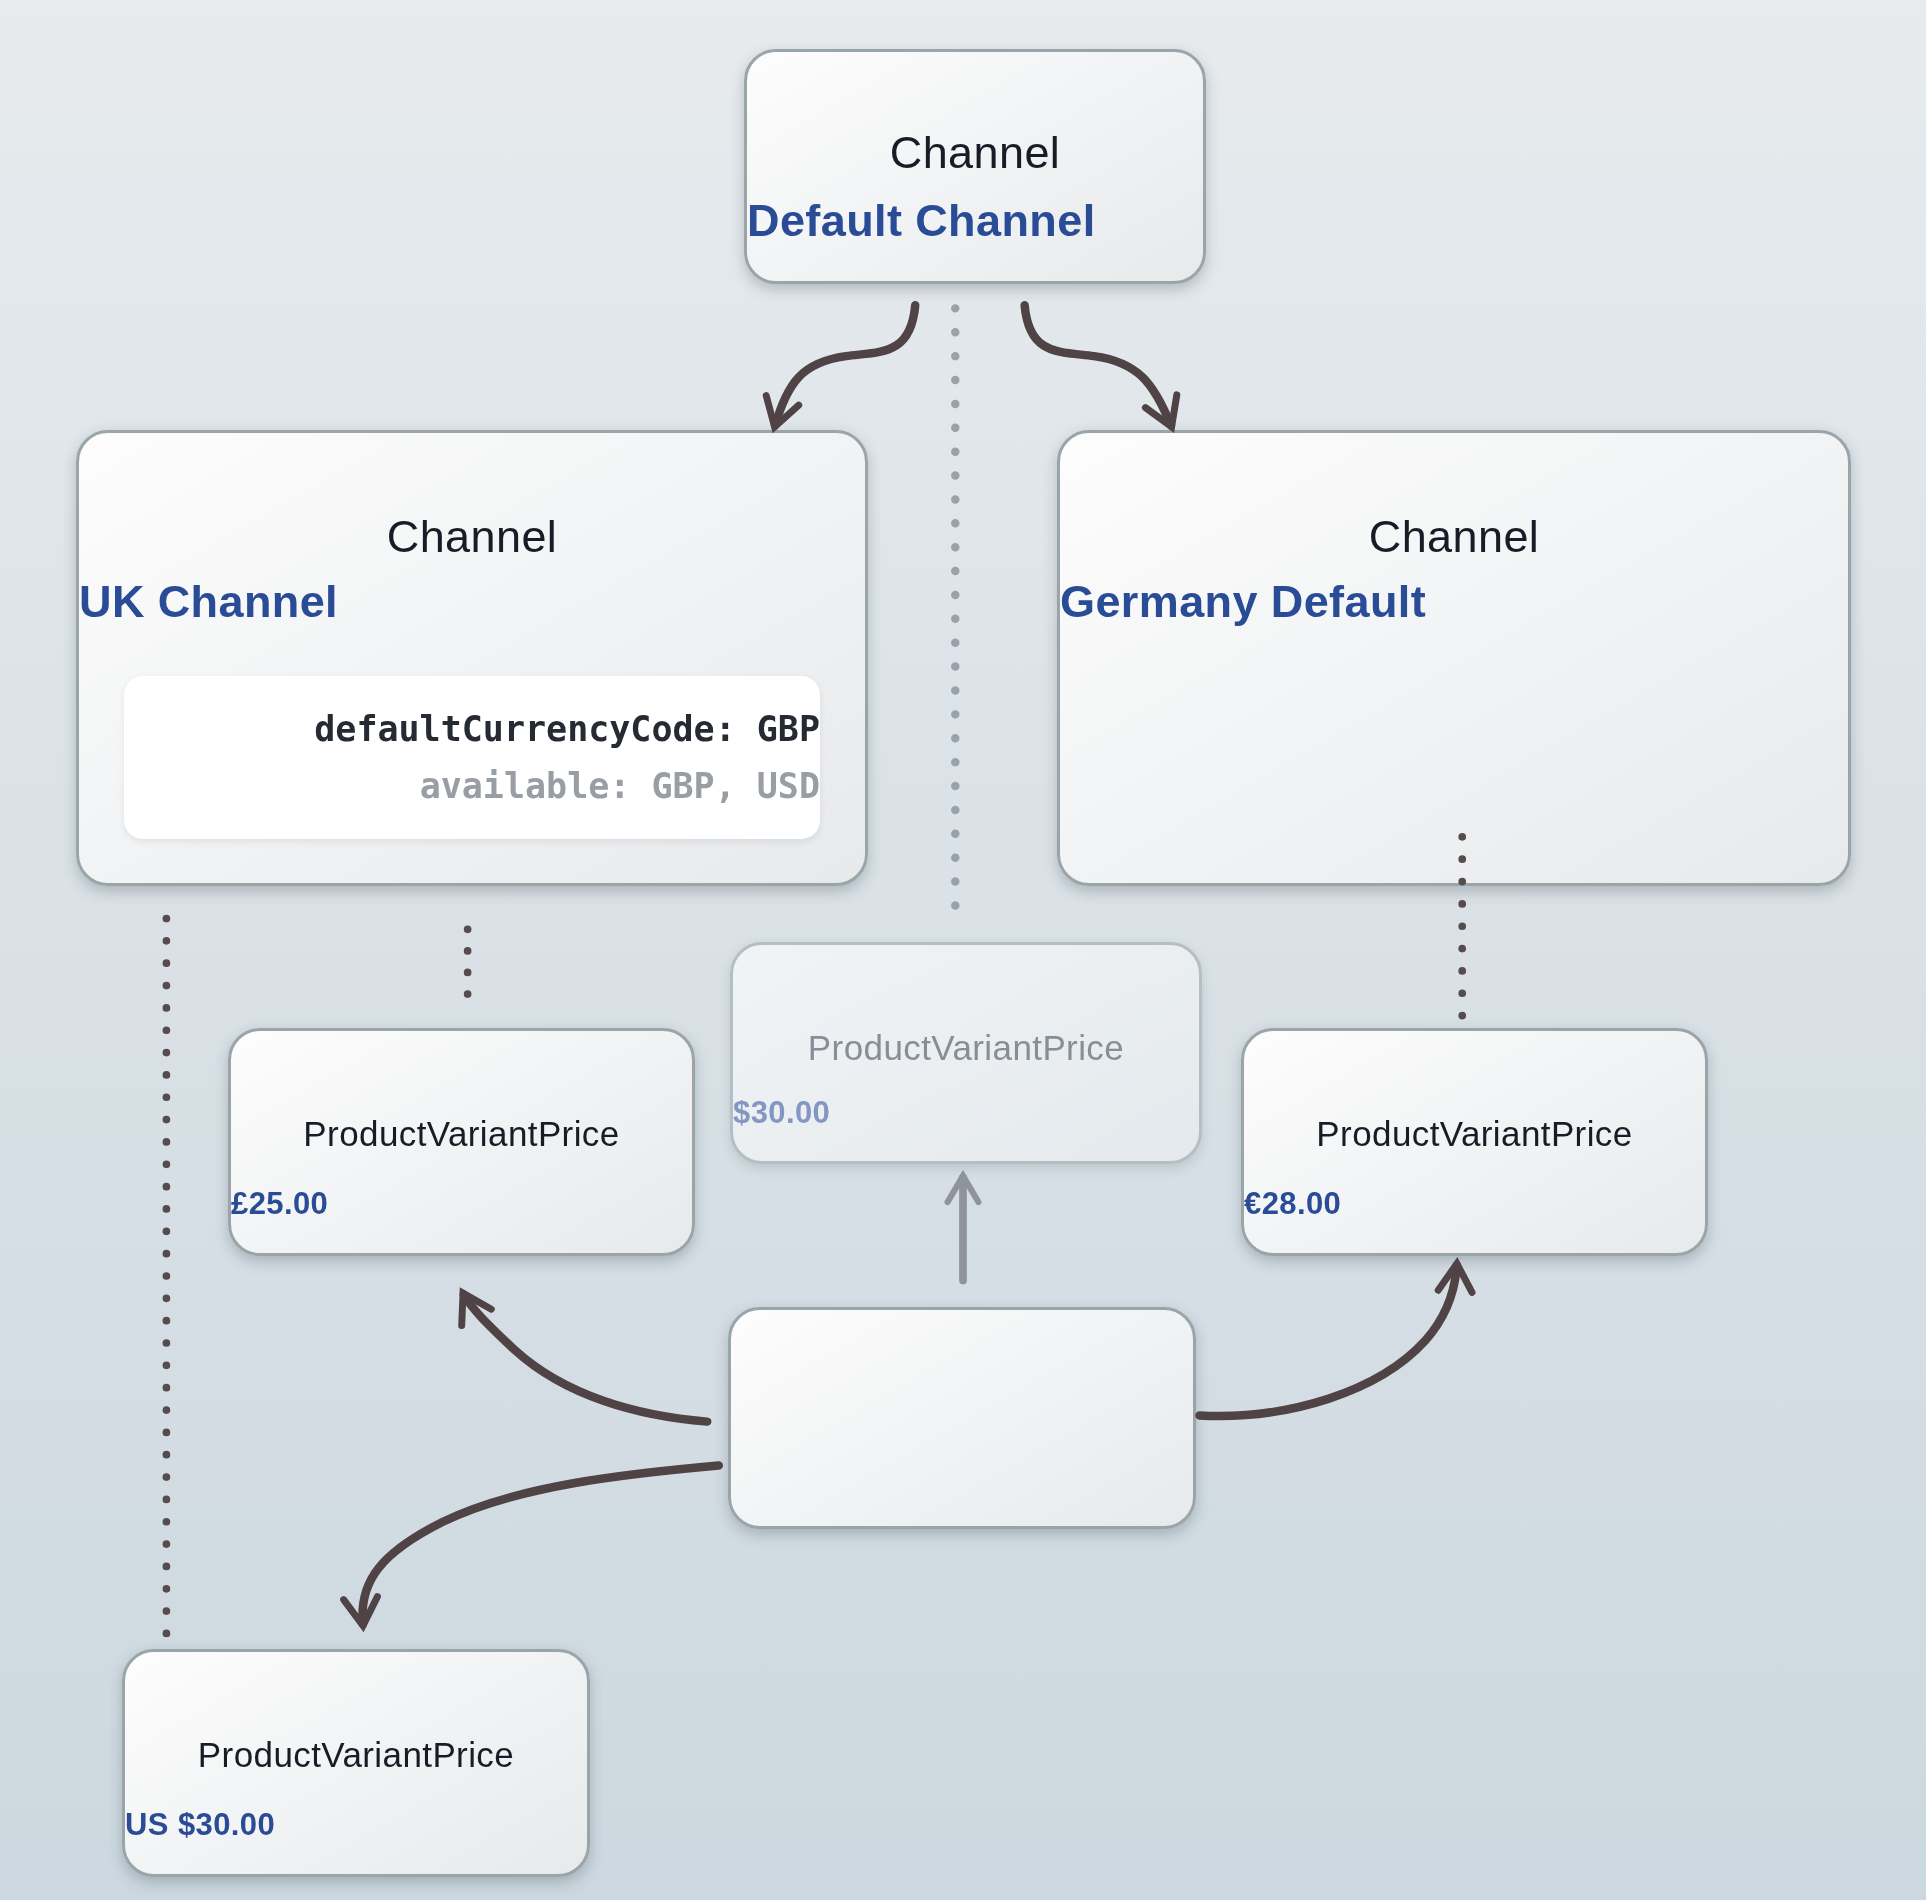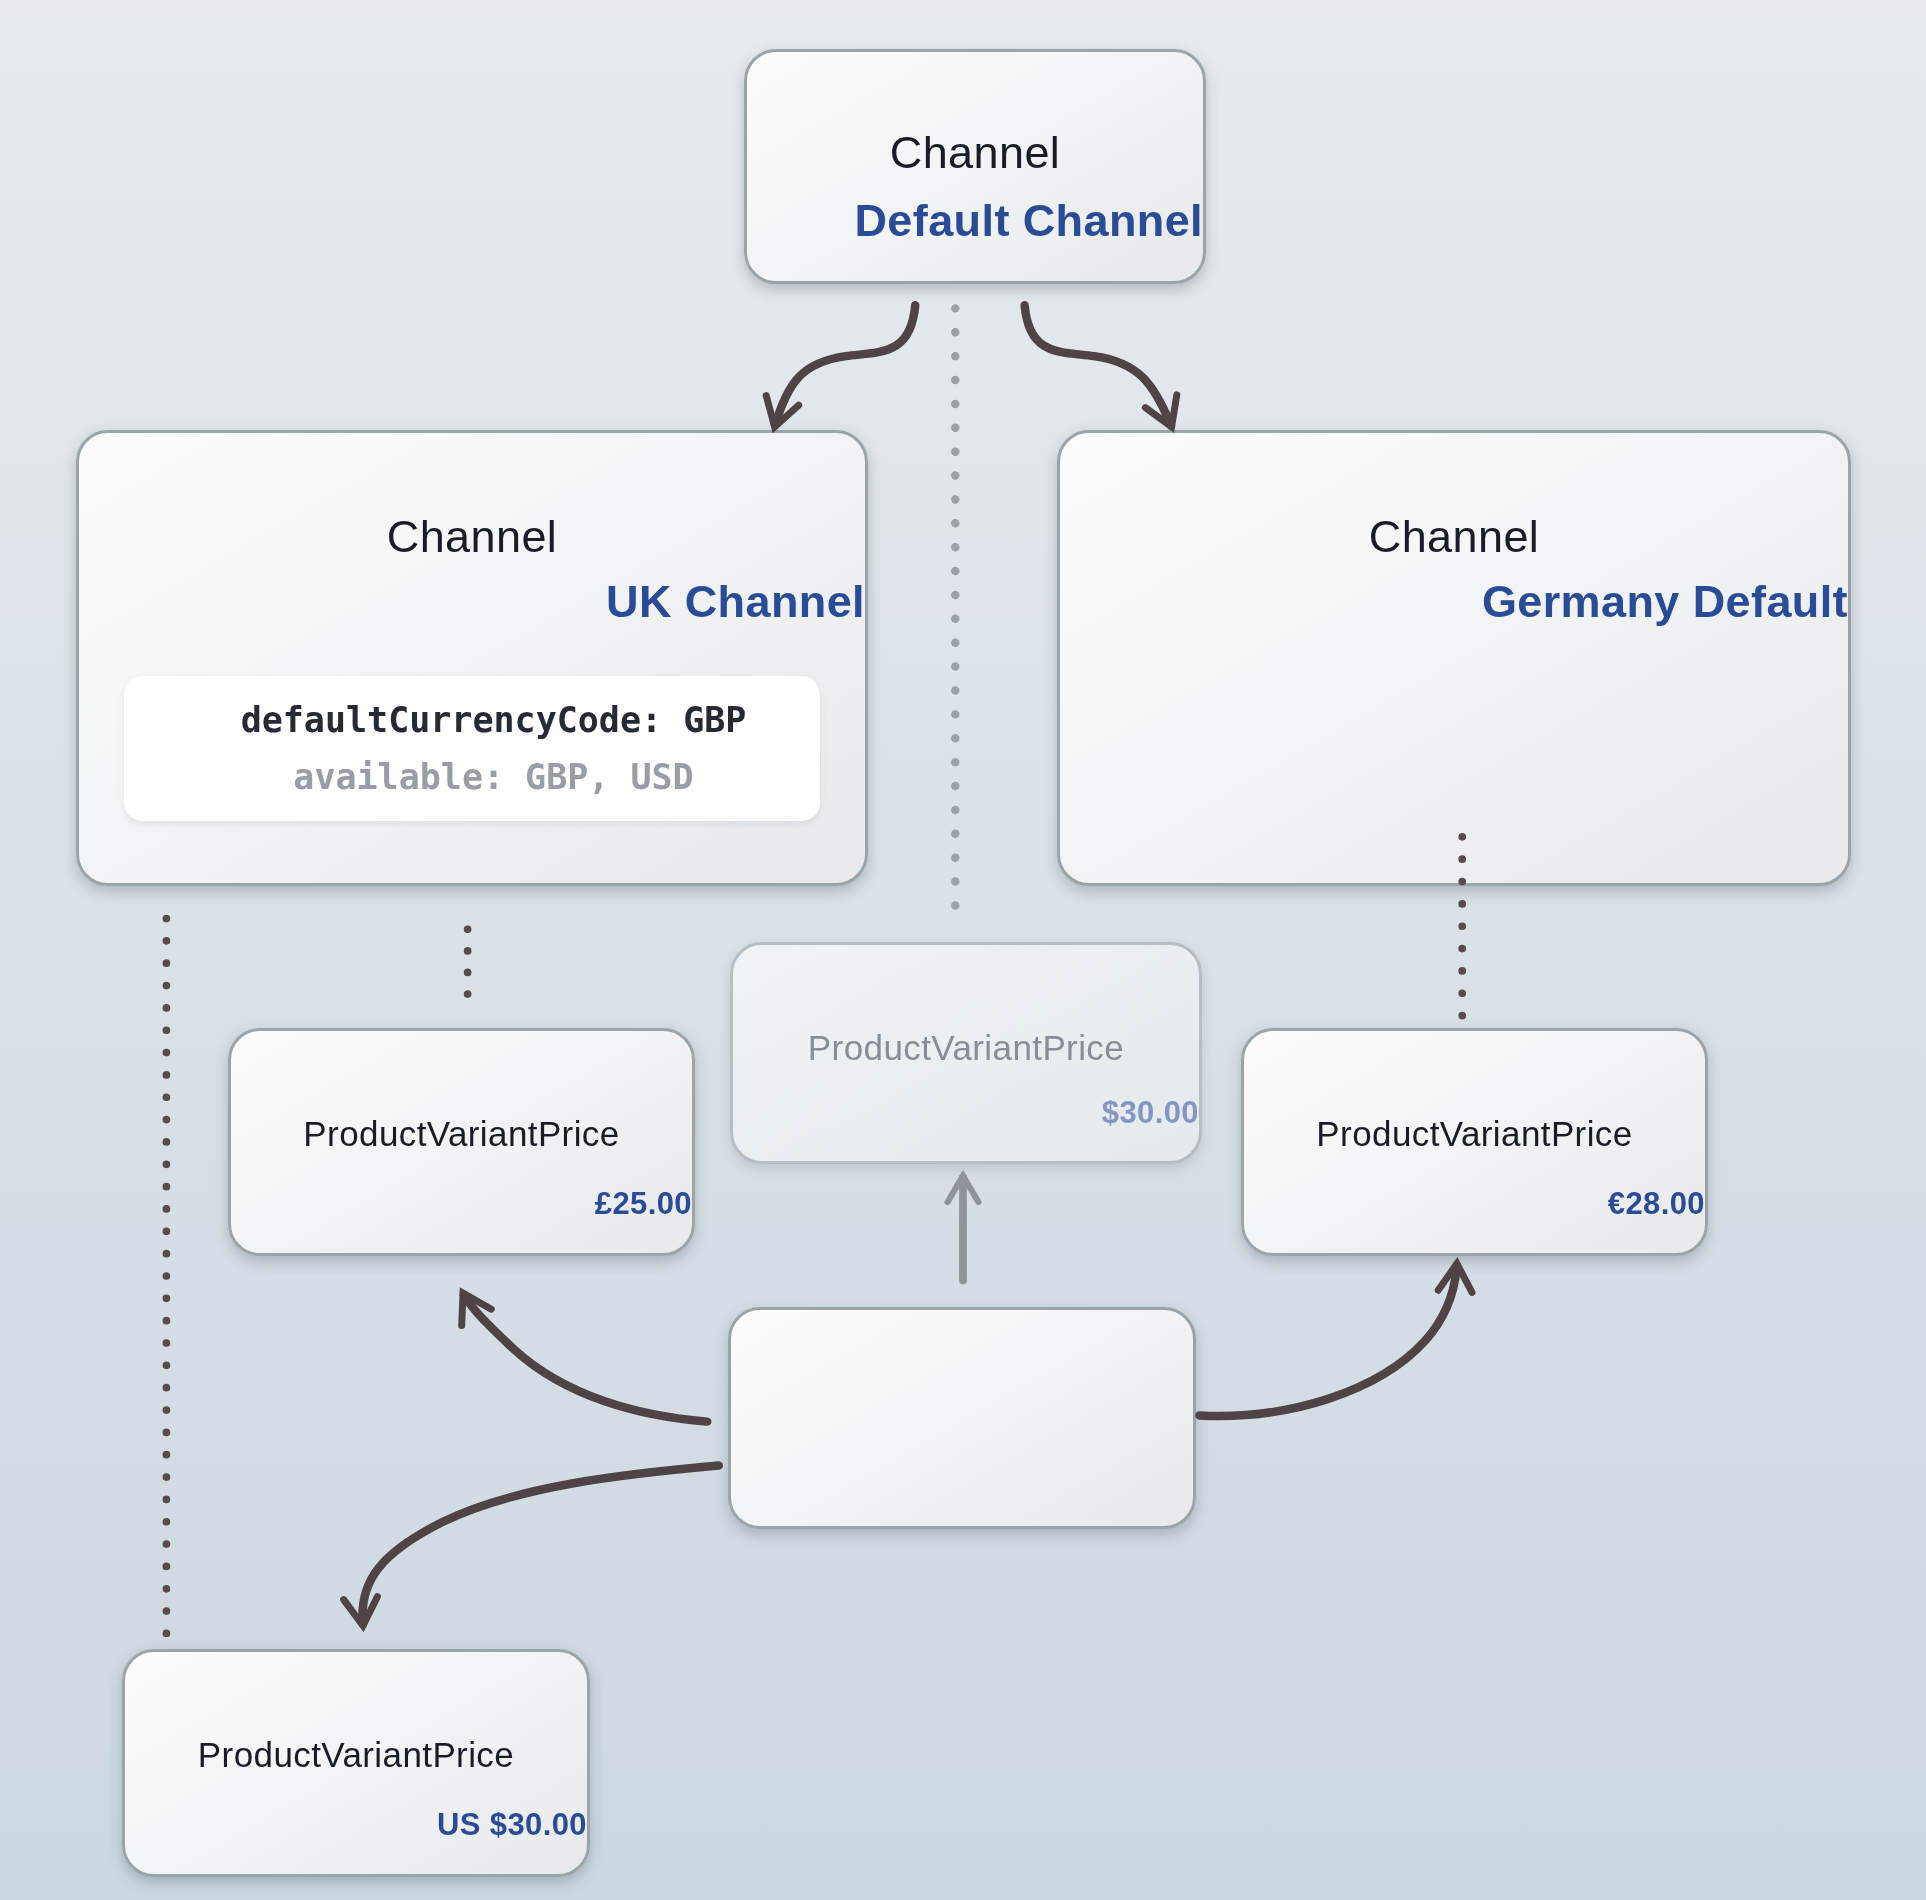--- a/index.html
+++ b/index.html
@@ -14,32 +14,32 @@
   .node{
     position:absolute;z-index:2;
     border:3.9px solid #9aa5a9;
     border-radius:32px;
     background:linear-gradient(150deg,#fdfdfd 0%,#f3f4f5 45%,#e7e9eb 100%);
     box-shadow:0 5.4px 14px rgba(60,72,82,.28);
     box-sizing:border-box;
   }
   .node .t1{position:absolute;left:0;width:100%;text-align:center;
     font-weight:normal;font-size:45px;line-height:45px;color:#171c26;letter-spacing:0.4px;margin-top:33px;}
-  .node .t2{position:absolute;left:0;width:100%;text-align:right;
+  .node .t2{position:absolute;left:0;width:100%;text-align:left;
     font-weight:bold;font-size:45px;line-height:45px;color:#2a4c96;letter-spacing:0.4px;}
   .price-node .t1{font-size:35px;line-height:35px;}
   .price-node .t2{font-size:31px;line-height:39px;}
   .code-panel{
-    position:absolute;left:45px;right:45px;top:243px;height:145px;
+    position:absolute;left:45px;right:45px;top:243px;height:163px;
     background:#ffffff;border-radius:18.5px;
     box-shadow:0 2.3px 6.2px rgba(70,80,90,.10);
     display:flex;flex-direction:column;justify-content:center;
     padding-left:43px;box-sizing:border-box;gap:17px;
     font-family:"DejaVu Sans Mono",monospace;font-weight:bold;font-size:35px;
-    text-align:center;
+    text-align:right;
   }
   .code-line-1{color:#262b33;}
   .code-line-2{color:#999ea5;}
   
   #node-inherited-price{
     border-color:#b4bec3;
     background:linear-gradient(150deg,rgba(250,251,252,.72) 0%,rgba(233,237,240,.72) 100%);
     box-shadow:0 4.6px 10.8px rgba(60,72,82,.16);
   }
   #node-inherited-price .t1{color:#878e97;}

